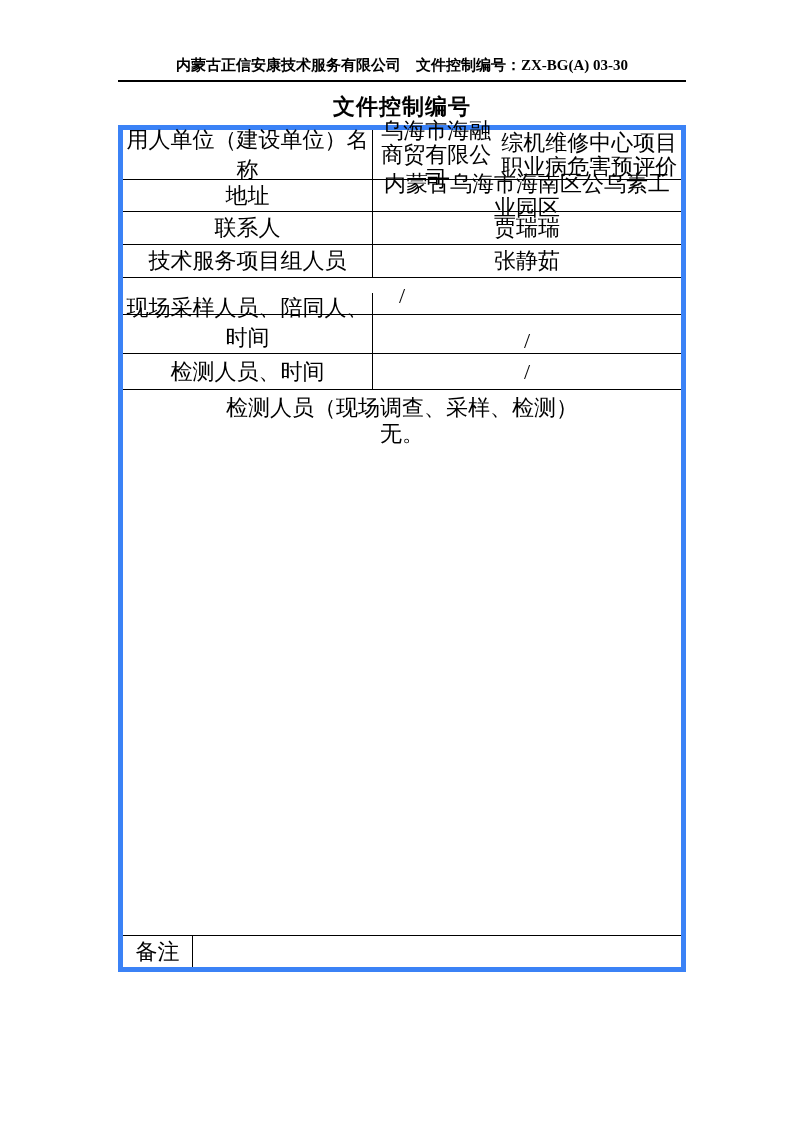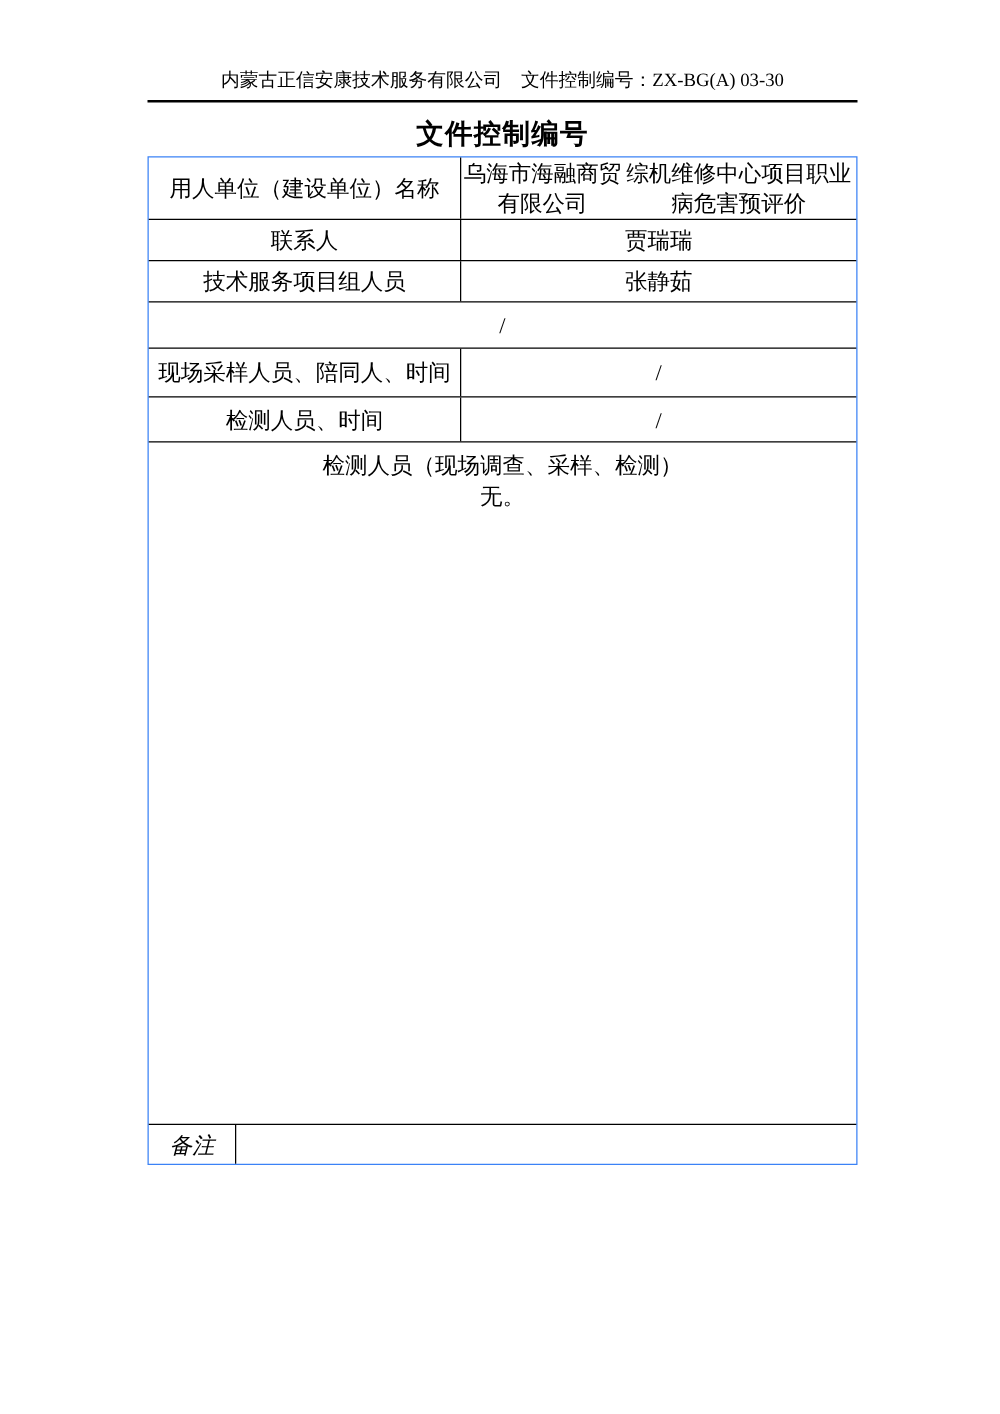--- a/index.html
+++ b/index.html
@@ -24,36 +24,36 @@
   }
   .doc-header {
     padding-top: 54px;
     padding-bottom: 4px;
     border-bottom: 2px solid #000000;
     display: flex;
     justify-content: center;
     align-items: flex-end;
     gap: 15px;
     font-size: 15px;
-    font-weight: normal;
+    font-weight: bold;
     line-height: 22px;
     white-space: nowrap;
   }
   .doc-title {
     margin-top: 12px;
     margin-bottom: 5px;
     text-align: center;
     font-size: 22px;
     font-weight: bold;
     line-height: 26px;
     letter-spacing: 1px;
   }
   .info-table {
-    border: 1px solid #3b82f6;
-    font-size: 18px;
+    border: 5px solid #3b82f6;
+    font-size: 22px;
   }
   .t-row {
     display: flex;
     align-items: stretch;
   }
   .t-row + .t-row {
     border-top: 1px solid #000000;
   }
   .t-label {
     width: 250px;
@@ -72,36 +72,36 @@
     justify-content: center;
     text-align: center;
     padding: 0 1px;
     line-height: 24px;
   }
   .r1 { height: 49px; }
   .r2 { height: 31px; }
   .r3 { height: 32px; }
   .r4 { height: 32px; }
   .r5 { height: 36px; }
-  .r6 { height: 38px; }
+  .r6 { height: 38px; align-items: flex-end; }
   .r7 { height: 35px; }
   .media-row {
     height: 546px;
     display: block;
     padding-top: 5px;
     text-align: center;
     box-sizing: border-box;
   }
   .media-heading {
     line-height: 26px;
   }
   .media-content {
     line-height: 25px;
   }
-  .remarks-row { height: 31px; font-style: italic; }
+  .remarks-row { height: 31px; }
   .remarks-label {
     width: 69px;
     border-right: 1px solid #000000;
     display: flex;
     align-items: center;
     justify-content: center;
   }
   .remarks-value {
     flex: 1;
   }
@@ -122,20 +122,24 @@
     <div class="info-table">
 
       <div class="t-row r1">
         <div class="t-label">用人单位（建设单位）名称</div>
         <div class="t-value">
           <div>乌海市海融商贸有限公司</div>
           <div>综机维修中心项目职业病危害预评价</div>
         </div>
       </div>
 
+      <div class="t-row r2">
+        <div class="t-label">地址</div>
+        <div class="t-value">内蒙古乌海市海南区公乌素工业园区</div>
+      </div>
 
       <div class="t-row r3">
         <div class="t-label">联系人</div>
         <div class="t-value">贾瑞瑞</div>
       </div>
 
       <div class="t-row r4">
         <div class="t-label">技术服务项目组人员</div>
         <div class="t-value">张静茹</div>
       </div>

